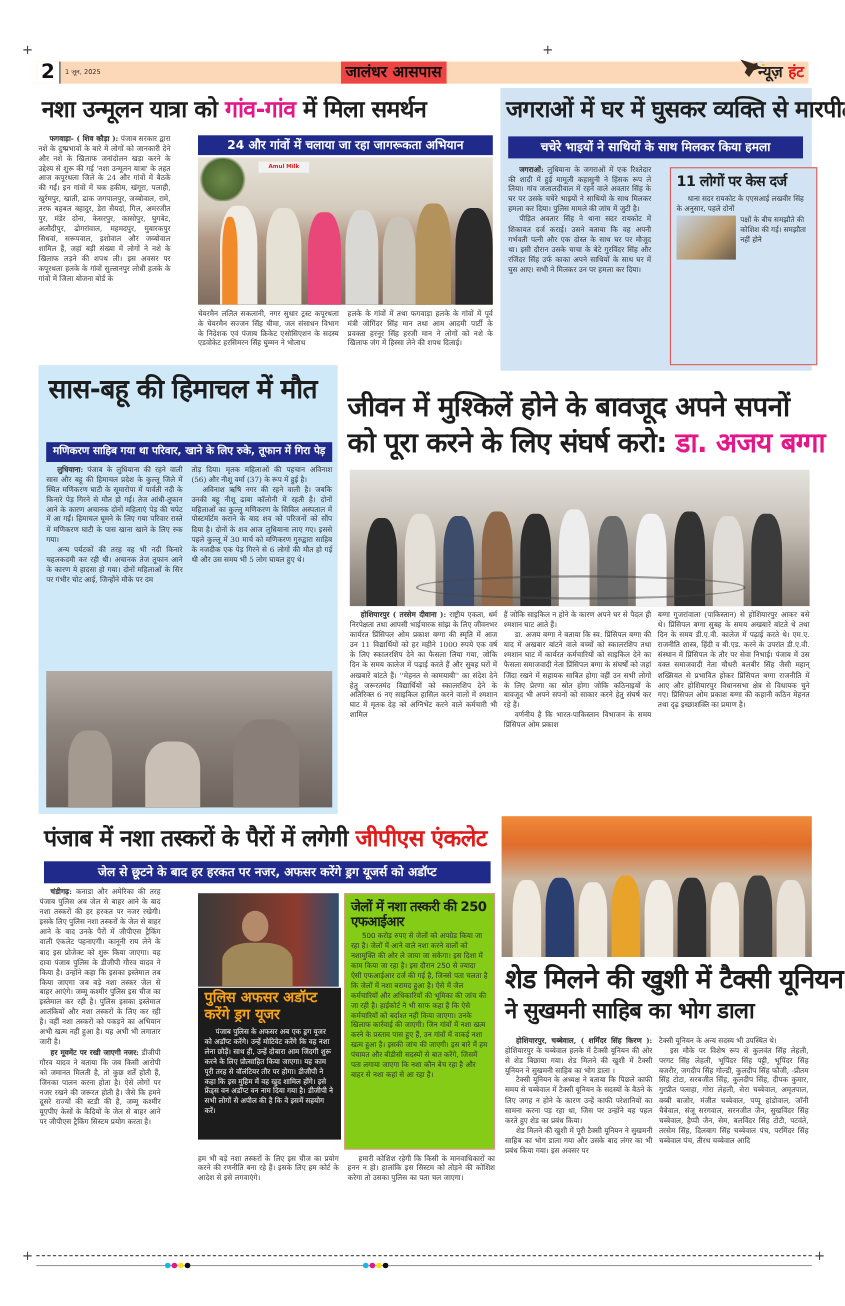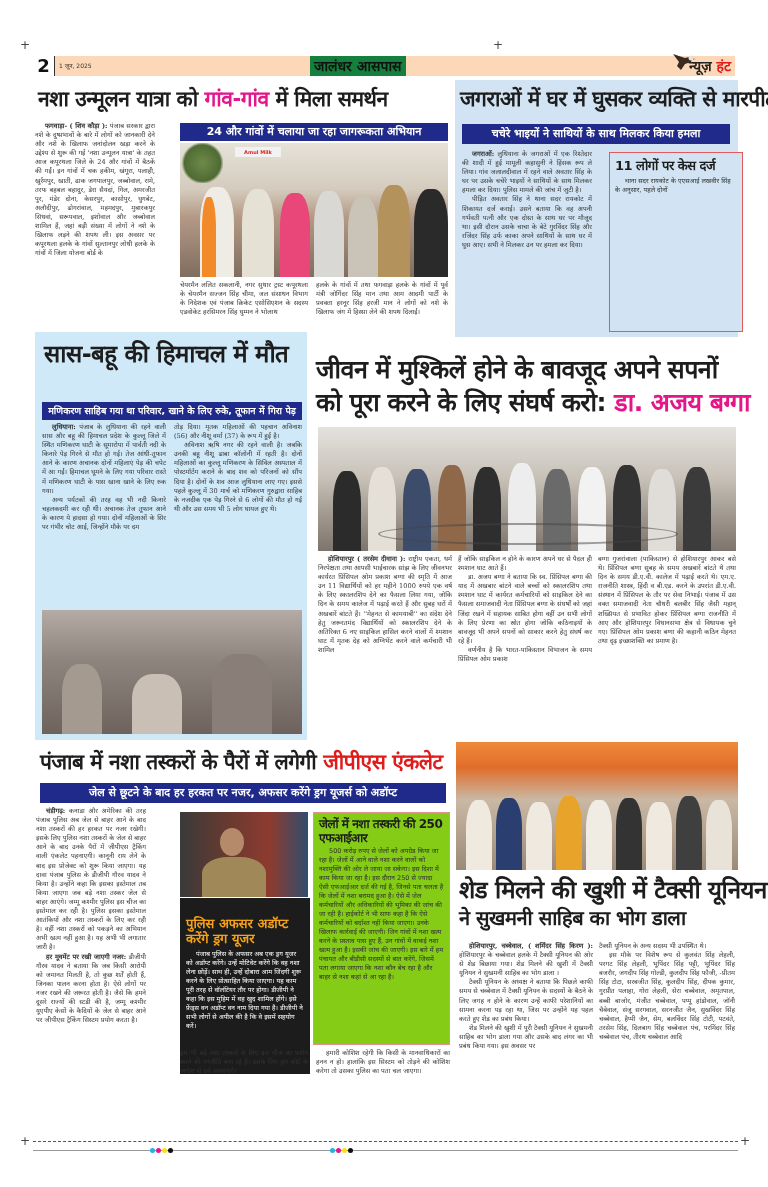--- a/index.html
+++ b/index.html
@@ -8,21 +8,21 @@
 .abs{position:absolute}
 .sans{font-family:"DejaVu Sans","Liberation Sans",sans-serif}
 .body-text{font-size:6.6px;line-height:9.1px;text-align:justify;color:#333;font-family:"DejaVu Serif",serif}
 .body-text p{text-indent:10px}
 .dateline{font-weight:bold}
 .crop{position:absolute;font-size:12px;color:#444;font-family:"DejaVu Sans",sans-serif;line-height:12px}
 
 .mast{left:33px;top:56px;width:702px;height:20px;background:#fdd8b8}
 .mast .pageno{position:absolute;left:0;top:0;height:20px;width:22px;background:#fff;font:bold 18px/20px "DejaVu Sans",sans-serif;color:#111;border-right:1px solid #333;text-align:center}
 .mast .date{position:absolute;left:26px;top:5px;font:6px/10px "DejaVu Sans",sans-serif;color:#333}
-.mast .section{position:absolute;left:277px;top:0;height:20px;padding:0 4px;background:#15803d;font:bold 14px/20px "DejaVu Sans",sans-serif;color:#111}
+.mast .section{position:absolute;left:277px;top:0;height:20px;padding:0 4px;background:#ef4444;font:bold 14px/20px "DejaVu Sans",sans-serif;color:#111}
 .mast .brand{position:absolute;right:4px;top:0;font:bold 14px/20px "DejaVu Sans",sans-serif}
 .mast .brand .b1{color:#222}.mast .brand .b2{color:#e01b1b}
 .eagle{position:absolute;right:38px;top:-6px;width:26px;height:24px}
 
 .hl{font-family:"DejaVu Sans","Liberation Sans",sans-serif;font-weight:bold;color:#1d1d1d;letter-spacing:-0.5px;white-space:nowrap}
 .hl .pink{color:#e4168a}
 .hl .red{color:#e01b1b}
 .subbar{background:#1f2a8a;color:#fff;font-family:"DejaVu Sans",sans-serif;font-weight:bold;text-align:center;white-space:nowrap;overflow:hidden}
 .photo{background:linear-gradient(180deg,#d9d4c8 0%,#c9b9a3 30%,#8d7a68 60%,#5b5047 100%);overflow:hidden}
 .person{position:absolute;bottom:0;border-radius:40% 40% 0 0}
@@ -81,20 +81,24 @@
 <div class="abs lightblue" style="left:455px;top:80px;width:283px;height:257px"></div>
 <div class="abs hl" style="left:460px;top:86px;font-size:21px;line-height:26px">जगराओं में घर में घुसकर व्यक्ति से मारपीट</div>
 <div class="abs subbar" style="left:462px;top:124px;width:268px;height:20px;font-size:11px;line-height:20px">चचेरे भाइयों ने साथियों के साथ मिलकर किया हमला</div>
 <div class="abs body-text" style="left:462px;top:150px;width:130px">
   <p><span class="dateline">जगराओं:</span> <span>लुधियाना के जगराओं में एक रिश्तेदार की शादी में हुई मामूली कहासुनी ने हिंसक रूप ले लिया। गांव जलालदीवाल में रहने वाले अवतार सिंह के घर पर उसके चचेरे भाइयों ने साथियों के साथ मिलकर हमला कर दिया। पुलिस मामले की जांच में जुटी है।</span></p>
   <p>पीड़ित अवतार सिंह ने थाना सदर रायकोट में शिकायत दर्ज कराई। उसने बताया कि वह अपनी गर्भवती पत्नी और एक दोस्त के साथ घर पर मौजूद था। इसी दौरान उसके चाचा के बेटे गुरविंदर सिंह और रजिंदर सिंह उर्फ काका अपने साथियों के साथ घर में घुस आए। सभी ने मिलकर उन पर हमला कर दिया।</p>
 </div>
 <div class="abs boxred" style="left:609px;top:152px;width:134px;height:180px;padding:4px 5px">
   <div class="hl" style="font-size:13px;line-height:18px">11 लोगों पर केस दर्ज</div>
   <div class="sans" style="font-size:6.5px;line-height:9px;color:#333;text-indent:10px;margin-top:2px">थाना सदर रायकोट के एएसआई लखवीर सिंह के अनुसार, पहले दोनों</div>
+  <div style="display:flex;gap:4px;margin-top:1px">
+    <div style="width:54px;height:40px;background:linear-gradient(135deg,#c7d4e2,#b89a70 60%,#6a5a4a);flex:none"></div>
+    <div class="sans" style="font-size:6.5px;line-height:9px;color:#333">पक्षों के बीच समझौते की कोशिश की गई। समझौता नहीं होने</div>
+  </div>
 </div>
 
 <div class="abs cyanbg" style="left:35px;top:332px;width:272px;height:408px"></div>
 <div class="abs hl" style="left:44px;top:338px;font-size:24px;line-height:32px">सास-बहू की हिमाचल में मौत</div>
 <div class="abs subbar" style="left:42px;top:402px;width:260px;height:18px;font-size:9.5px;line-height:18px">मणिकरण साहिब गया था परिवार, खाने के लिए रुके, तूफान में गिरा पेड़</div>
 <div class="abs body-text" style="left:42px;top:423px;width:124px">
   <p><span class="dateline">लुधियाना:</span> <span>पंजाब के लुधियाना की रहने वाली सास और बहू की हिमाचल प्रदेश के कुल्लू जिले में स्थित मणिकरण घाटी के सूमारोपा में पार्वती नदी के किनारे पेड़ गिरने से मौत हो गई। तेज आंधी-तूफान आने के कारण अचानक दोनों महिलाएं पेड़ की चपेट में आ गईं। हिमाचल घूमने के लिए गया परिवार रास्ते में मणिकरण घाटी के पास खाना खाने के लिए रुक गया।</span></p>
   <p>अन्य पर्यटकों की तरह वह भी नदी किनारे चहलकदमी कर रही थी। अचानक तेज तूफान आने के कारण ये हादसा हो गया। दोनों महिलाओं के सिर पर गंभीर चोट आई, जिन्होंने मौके पर दम</p>
 </div>
 <div class="abs body-text" style="left:174px;top:423px;width:128px">
@@ -140,21 +144,21 @@
 </div>
 <div class="abs subbar" style="left:40px;top:783px;width:406px;height:20px;font-size:11px;line-height:20px">जेल से छूटने के बाद हर हरकत पर नजर, अफसर करेंगे ड्रग यूजर्स को अडॉप्ट</div>
 <div class="abs body-text" style="left:36px;top:807px;width:110px">
   <p><span class="dateline">चंडीगढ़:</span> <span>कनाडा और अमेरिका की तरह पंजाब पुलिस अब जेल से बाहर आने के बाद नशा तस्करों की हर हरकत पर नजर रखेगी। इसके लिए पुलिस नशा तस्करों के जेल से बाहर आने के बाद उनके पैरों में जीपीएस ट्रैकिंग वाली एंकलेट पहनाएगी। कानूनी राय लेने के बाद इस प्रोजेक्ट को शुरू किया जाएगा। यह दावा पंजाब पुलिस के डीजीपी गौरव यादव ने किया है। उन्होंने कहा कि इसका इस्तेमाल तब किया जाएगा जब बड़े नशा तस्कर जेल से बाहर आएंगे। जम्मू कश्मीर पुलिस इस चीज का इस्तेमाल कर रही है। पुलिस इसका इस्तेमाल आतंकियों और नशा तस्करों के लिए कर रही है। वहीं नशा तस्करों को पकड़ने का अभियान अभी खत्म नहीं हुआ है। यह अभी भी लगातार जारी है।</span></p>
   <p><span class="dateline">हर मूवमेंट पर रखी जाएगी नजर:</span> <span>डीजीपी गौरव यादव ने बताया कि जब किसी आरोपी को जमानत मिलती है, तो कुछ शर्तें होती हैं, जिनका पालन करना होता है। ऐसे लोगों पर नजर रखने की जरूरत होती है। जैसे कि हमने दूसरे राज्यों की स्टडी की है, जम्मू कश्मीर यूएपीए केसों के कैदियों के जेल से बाहर आने पर जीपीएस ट्रैकिंग सिस्टम प्रयोग करता है।</span></p>
 </div>
 <div class="abs photo" style="left:180px;top:812px;width:128px;height:85px;background:linear-gradient(90deg,#3a3a3a 0%,#6b3a2f 40%,#8e3b2f 70%,#2f4d6e 100%)">
   <div class="abs" style="left:40px;top:16px;width:24px;height:28px;border-radius:50%;background:#b48a6a"></div>
   <div class="person" style="left:22px;width:64px;height:40px;background:#a08858"></div>
 </div>
-<div class="abs blackbox" style="left:180px;top:898px;width:130px;height:176px;padding:18px 6px">
+<div class="abs blackbox" style="left:180px;top:898px;width:130px;height:138px;padding:2px 6px">
   <div class="orangeh" style="font-size:13px;line-height:15px">पुलिस अफसर अडॉप्ट करेंगे ड्रग यूजर</div>
   <div class="sans" style="font-size:6.5px;line-height:9px;margin-top:4px;text-indent:10px">पंजाब पुलिस के अफसर अब एक ड्रग यूजर को अडॉप्ट करेंगे। उन्हें मोटिवेट करेंगे कि वह नशा लेना छोड़ें। साथ ही, उन्हें दोबारा आम जिंदगी शुरू करने के लिए प्रोत्साहित किया जाएगा। यह काम पूरी तरह से वॉलंटियर तौर पर होगा। डीजीपी ने कहा कि इस मुहिम में वह खुद शामिल होंगे। इसे फ्रेंड्स वन अडॉप्ट वन नाम दिया गया है। डीजीपी ने सभी लोगों से अपील की है कि वे इसमें सहयोग करें।</div>
 </div>
 <div class="abs" style="left:313px;top:812px;width:137px;height:233px;border:1.5px solid #e59090;padding:4px 5px;background:#84cc16">
   <div class="hl" style="font-size:12px;line-height:14px;white-space:normal">जेलों में नशा तस्करी की 250 एफआईआर</div>
   <div class="sans" style="font-size:6.5px;line-height:9px;color:#333;margin-top:2px;text-indent:10px">500 करोड़ रुपए से जेलों को अपग्रेड किया जा रहा है। जेलों में आने वाले नशा करने वालों को नशामुक्ति की ओर ले जाया जा सकेगा। इस दिशा में काम किया जा रहा है। इस दौरान 250 से ज्यादा ऐसी एफआईआर दर्ज की गई है, जिनसे पता चलता है कि जेलों में नशा बरामद हुआ है। ऐसे में जेल कर्मचारियों और अधिकारियों की भूमिका की जांच की जा रही है। हाईकोर्ट ने भी साफ कहा है कि ऐसे कर्मचारियों को बर्दाश्त नहीं किया जाएगा। उनके खिलाफ कार्रवाई की जाएगी। जिन गांवों में नशा खत्म करने के प्रस्ताव पास हुए हैं, उन गांवों में वाकई नशा खत्म हुआ है। इसकी जांच की जाएगी। इस बारे में हम पंचायत और बीडीसी सदस्यों से बात करेंगे, जिसमें पता लगाया जाएगा कि नशा कौन बेच रहा है और बाहर से नशा कहां से आ रहा है।</div>
 </div>
 <div class="abs body-text" style="left:180px;top:1049px;width:128px">हम भी बड़े नशा तस्करों के लिए इस चीज का प्रयोग करने की रणनीति बना रहे हैं। इसके लिए हम कोर्ट के आदेश से इसे लगवाएंगे।</div>
 <div class="abs body-text" style="left:316px;top:1049px;width:134px">
     <p>हमारी कोशिश रहेगी कि किसी के मानवाधिकारों का हनन न हो। हालांकि इस सिस्टम को तोड़ने की कोशिश करेगा तो उसका पुलिस का पता चल जाएगा।</p>

